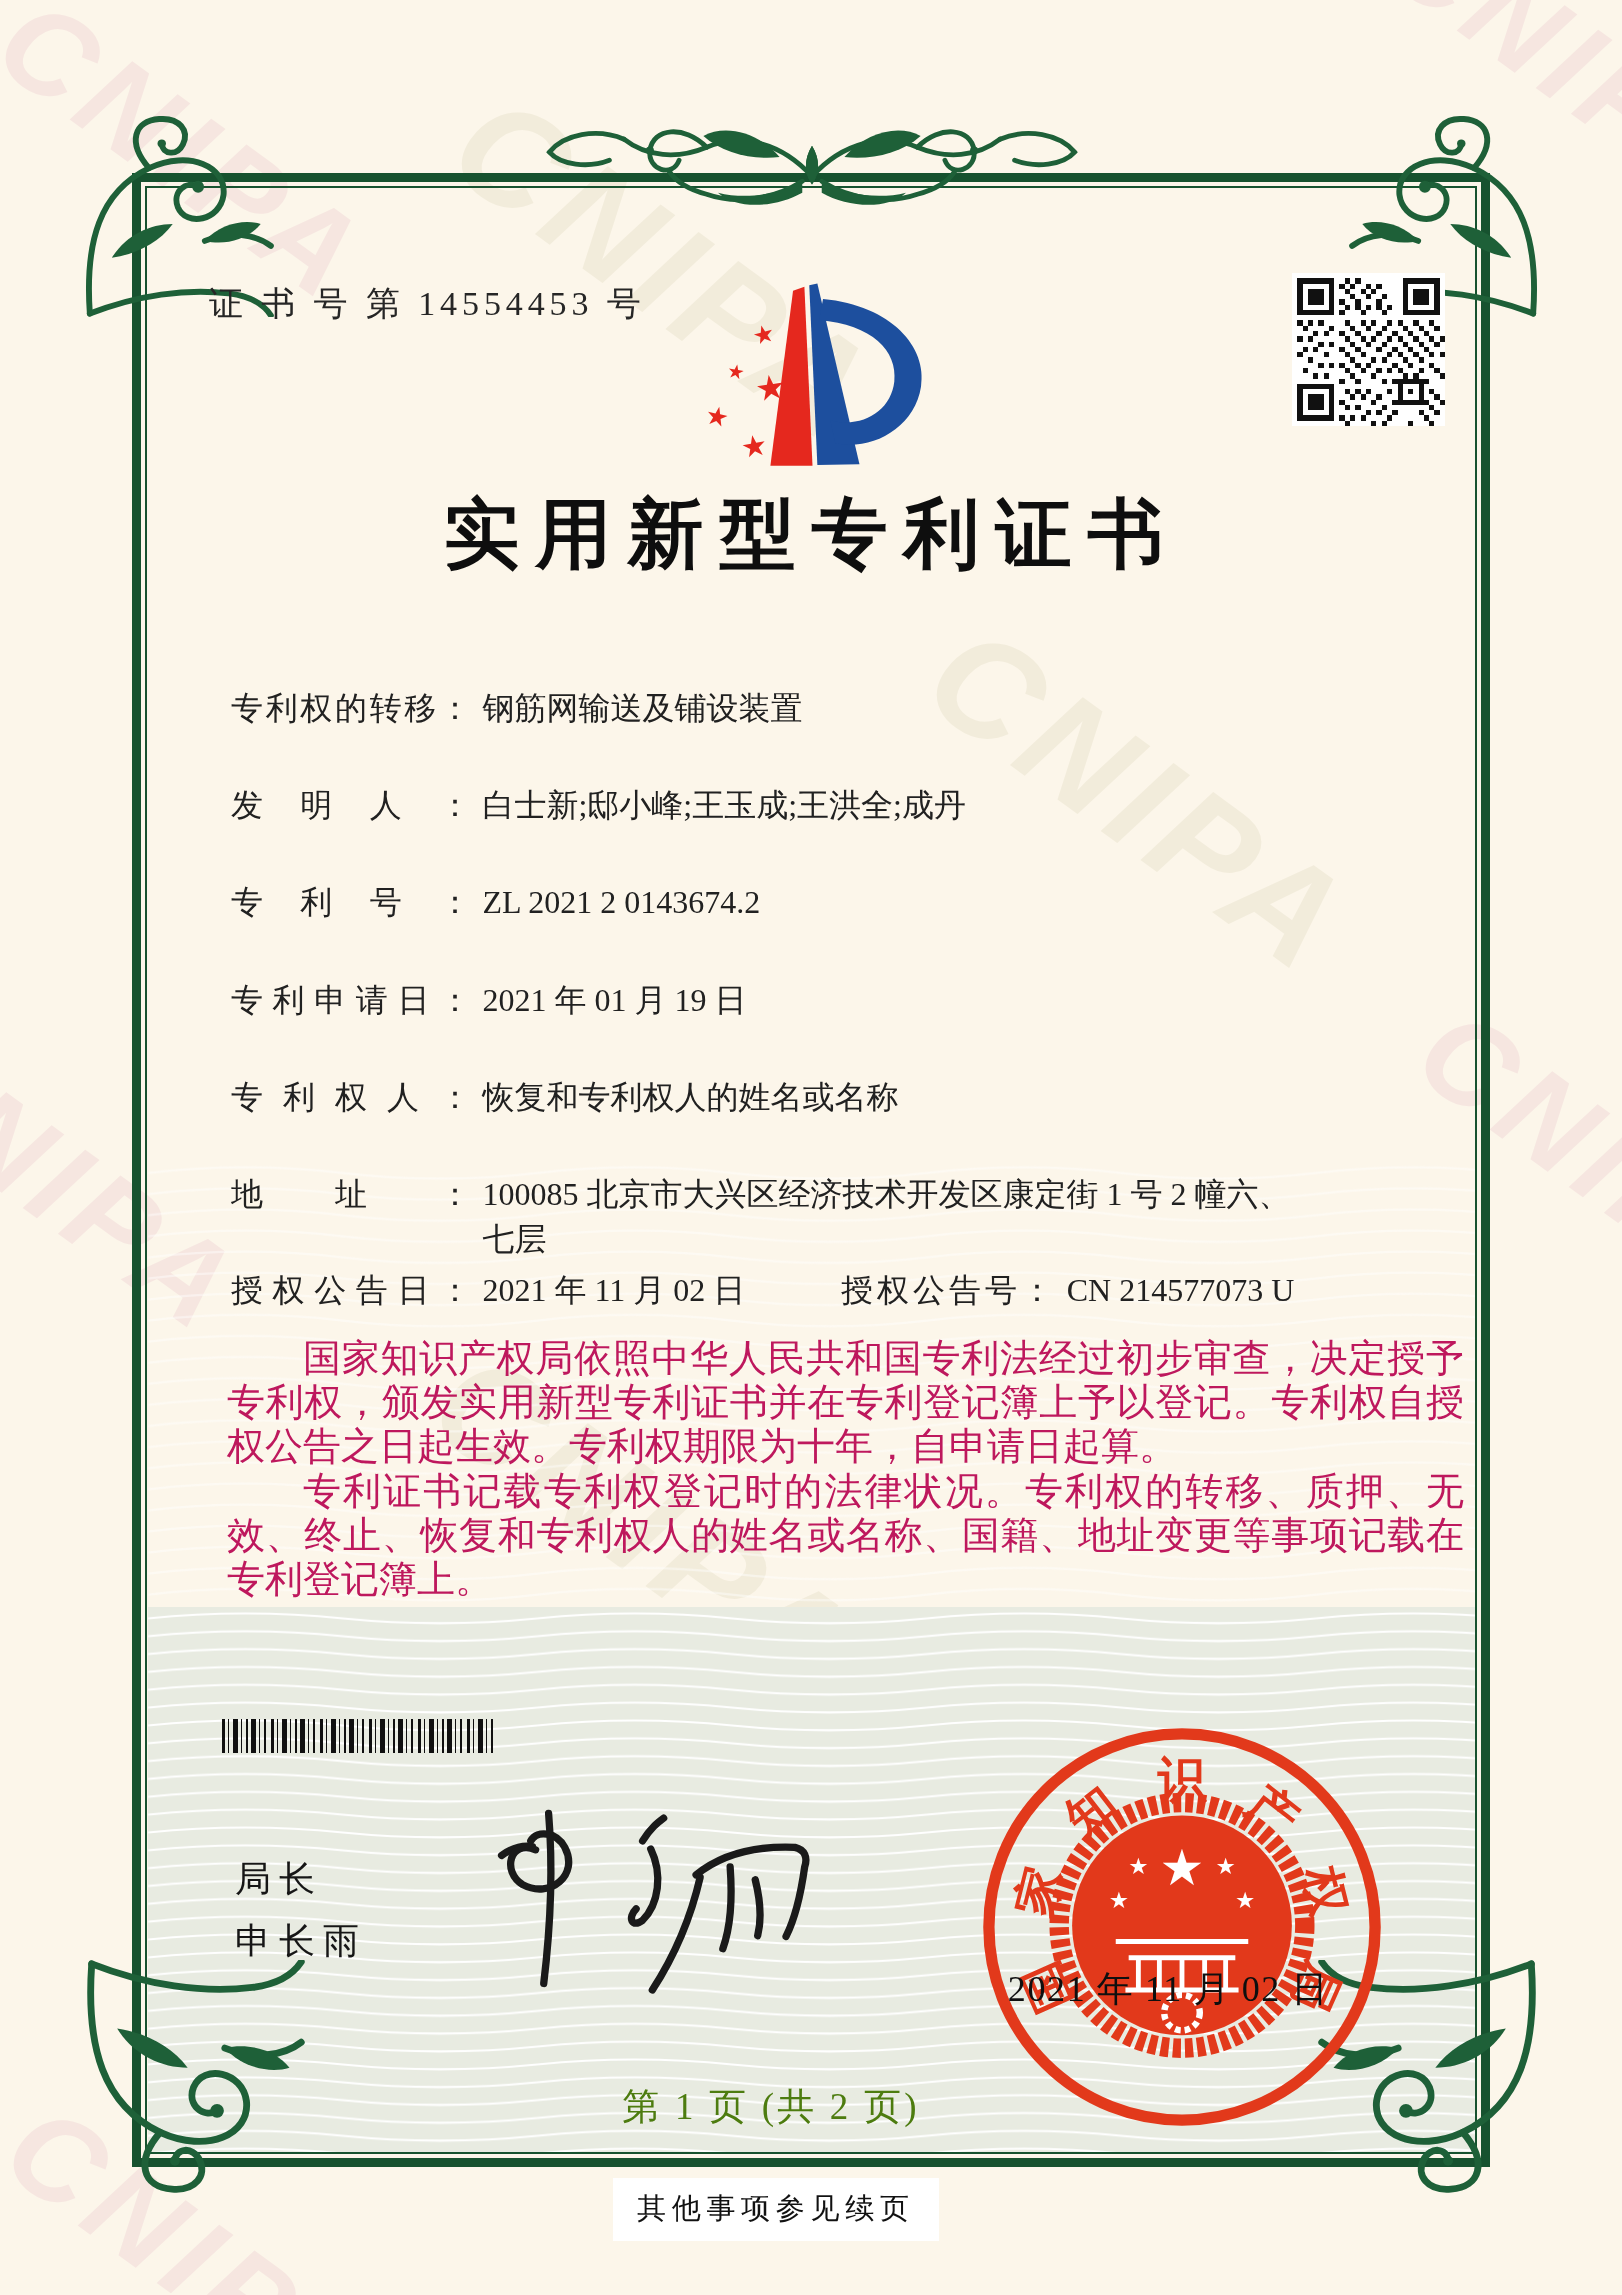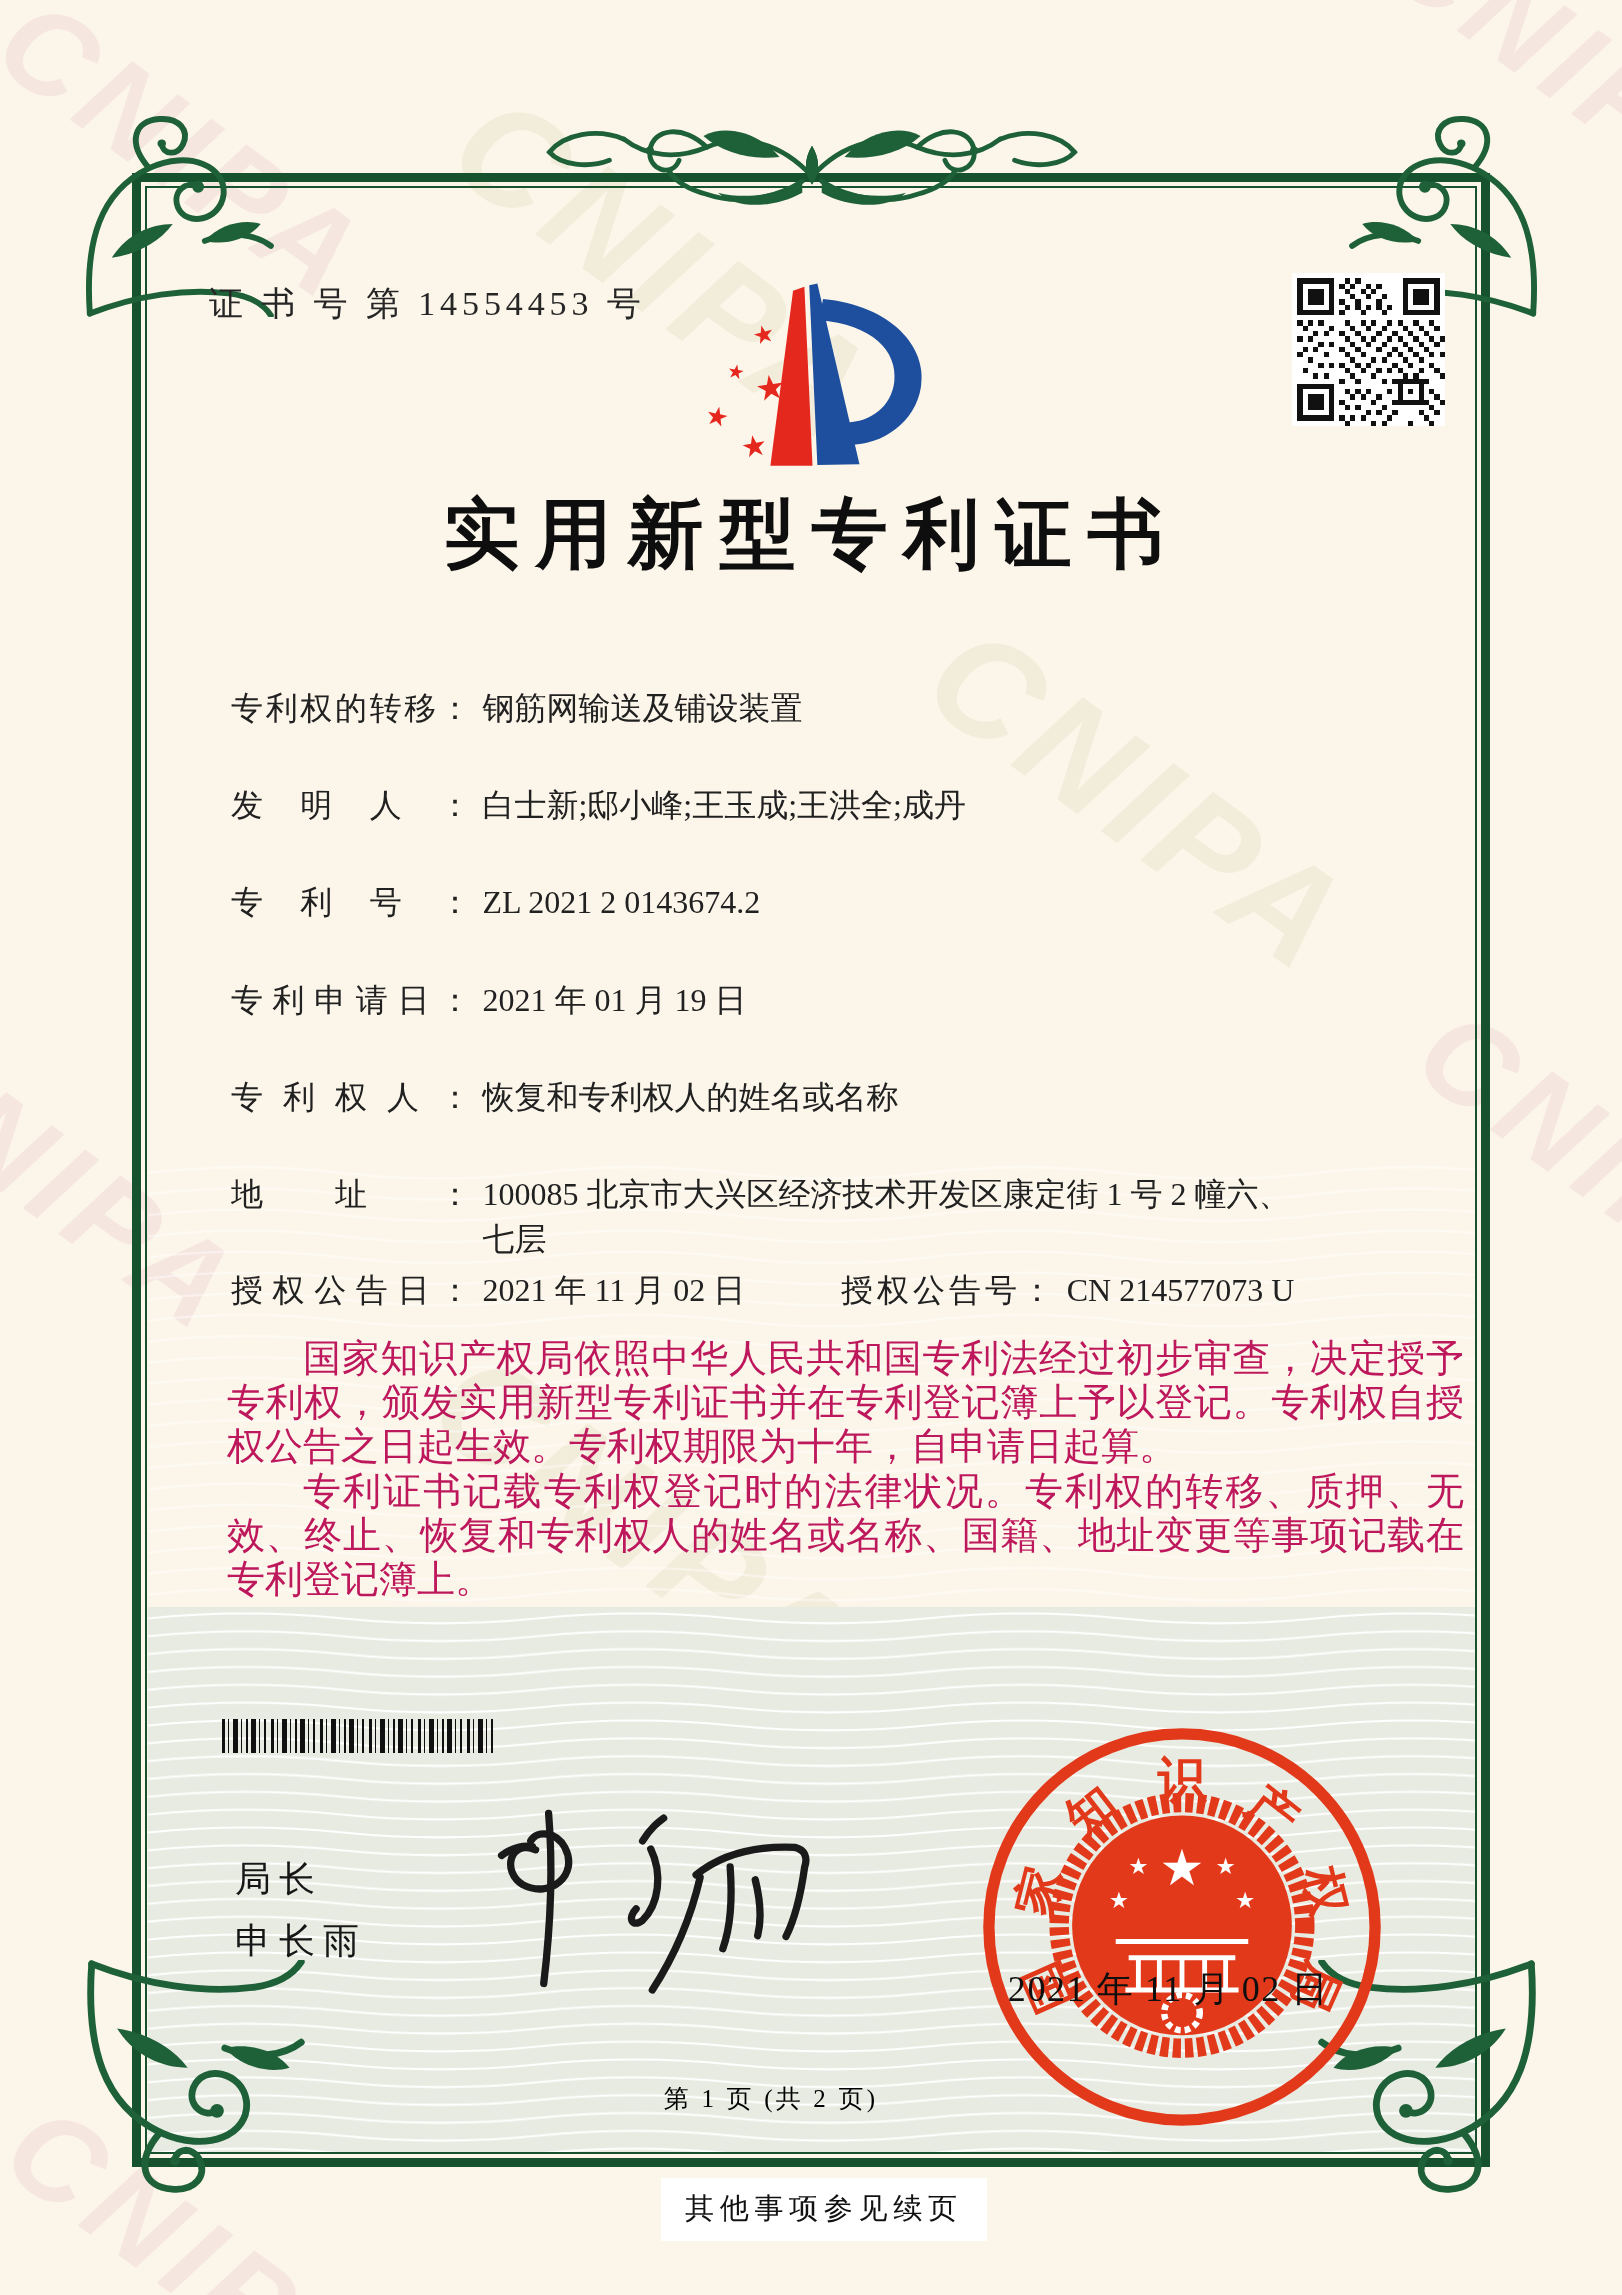--- a/index.html
+++ b/index.html
@@ -77,24 +77,24 @@
       #101010 37px 38px,transparent 38px 42px,#101010 42px 44px,transparent 44px 49px);
   }
   .sign-title{position:absolute;left:235px;top:1855px;font-size:36px;letter-spacing:8px;color:#161616;}
   .sign-name{position:absolute;left:235px;top:1917px;font-size:36px;letter-spacing:8px;color:#161616;}
   .signature{position:absolute;left:487px;top:1805px;width:389px;height:203px;}
   .seal{position:absolute;left:980px;top:1725px;width:404px;height:404px;}
   .seal-date{
     position:absolute;left:978px;top:1965px;width:381px;text-align:center;
     font-size:36px;letter-spacing:1.6px;color:#0f0f0f;
   }
-  .page-info{position:absolute;left:0;top:2082px;width:1542px;text-align:center;font-size:25px;letter-spacing:3.2px;color:#000000;}
+  .page-info{position:absolute;left:0;top:2082px;width:1542px;text-align:center;font-size:37px;letter-spacing:3.2px;color:#4d7c0f;}
   .footer-note{
     position:absolute;left:613px;top:2178px;background:#ffffff;
-    padding:11.4px 24px;font-size:29px;letter-spacing:5.7px;color:#111;margin-left:48px;
+    padding:11.4px 24px;font-size:29px;letter-spacing:5.7px;color:#111;
   }
 </style>
 </head>
 <body>
 
 <svg width="0" height="0" style="position:absolute" aria-hidden="true">
   <defs>
     <symbol id="cornerOrn" viewBox="0 0 240 240">
       <g stroke="#1e6038" fill="none" stroke-width="7" stroke-linecap="round">
         <path d="M14,236 C8,150 26,92 84,64 C132,42 176,62 172,96 C168,126 128,134 118,110 C111,92 128,78 142,86"></path>

